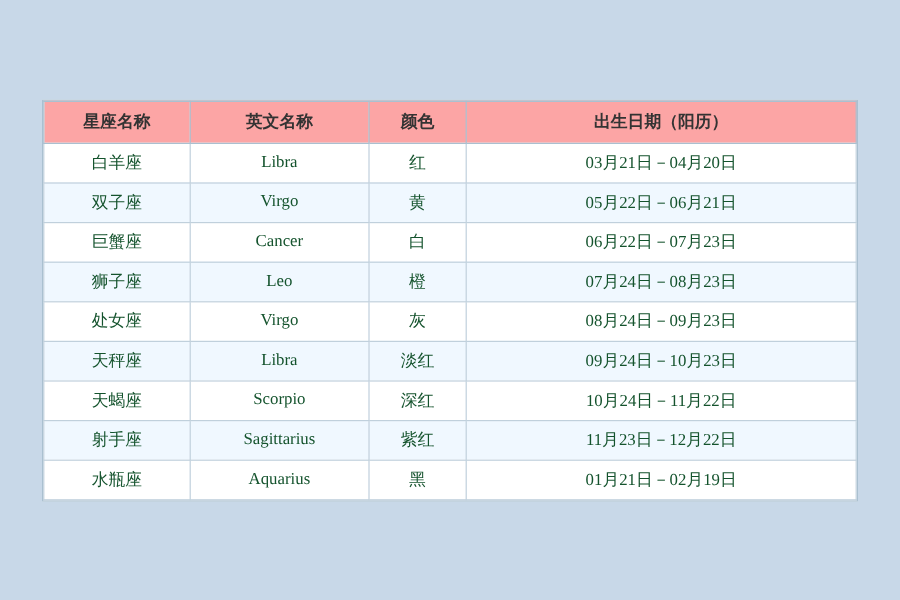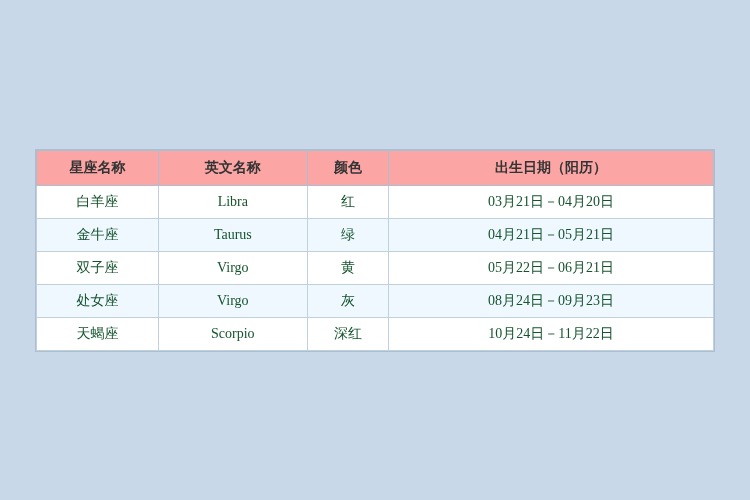--- a/index.html
+++ b/index.html
@@ -78,38 +78,62 @@
       </tr>
     </thead>
     <tbody id="table-body">
     <tr>
           <td>白羊座</td>
           <td>Libra</td>
           <td>红</td>
           <td>03月21日－04月20日</td>
         </tr>
         <tr>
-          <td>金牛座</td>
-          <td>Taurus</td>
-          <td>绿</td>
-          <td>04月21日－05月21日</td>
-        </tr>
-        <tr>
           <td>双子座</td>
           <td>Virgo</td>
           <td>黄</td>
           <td>05月22日－06月21日</td>
+        </tr>
+        <tr>
+          <td>巨蟹座</td>
+          <td>Cancer</td>
+          <td>白</td>
+          <td>06月22日－07月23日</td>
+        </tr>
+        <tr>
+          <td>狮子座</td>
+          <td>Leo</td>
+          <td>橙</td>
+          <td>07月24日－08月23日</td>
         </tr>
         <tr>
           <td>处女座</td>
           <td>Virgo</td>
           <td>灰</td>
           <td>08月24日－09月23日</td>
         </tr>
         <tr>
+          <td>天秤座</td>
+          <td>Libra</td>
+          <td>淡红</td>
+          <td>09月24日－10月23日</td>
+        </tr>
+        <tr>
           <td>天蝎座</td>
           <td>Scorpio</td>
           <td>深红</td>
           <td>10月24日－11月22日</td>
+        </tr>
+        <tr>
+          <td>射手座</td>
+          <td>Sagittarius</td>
+          <td>紫红</td>
+          <td>11月23日－12月22日</td>
+        </tr>
+        <tr>
+          <td>水瓶座</td>
+          <td>Aquarius</td>
+          <td>黑</td>
+          <td>01月21日－02月19日</td>
         </tr>
       </tbody>
   </table>
 </div>
 
 </body></html>

